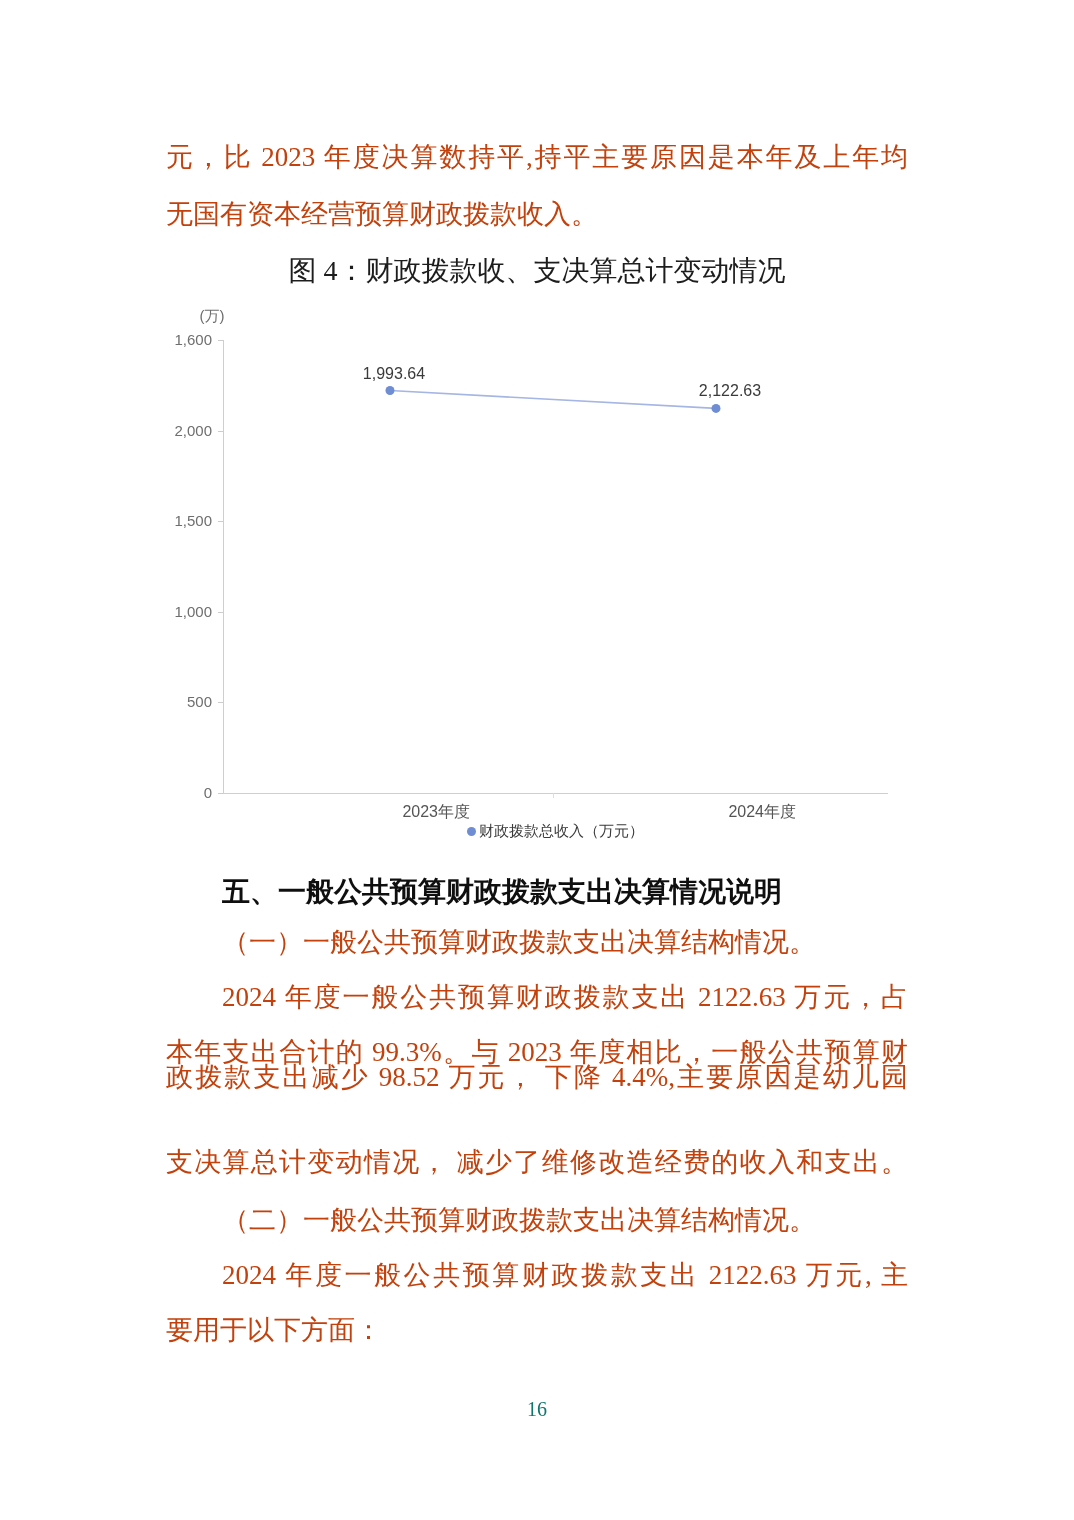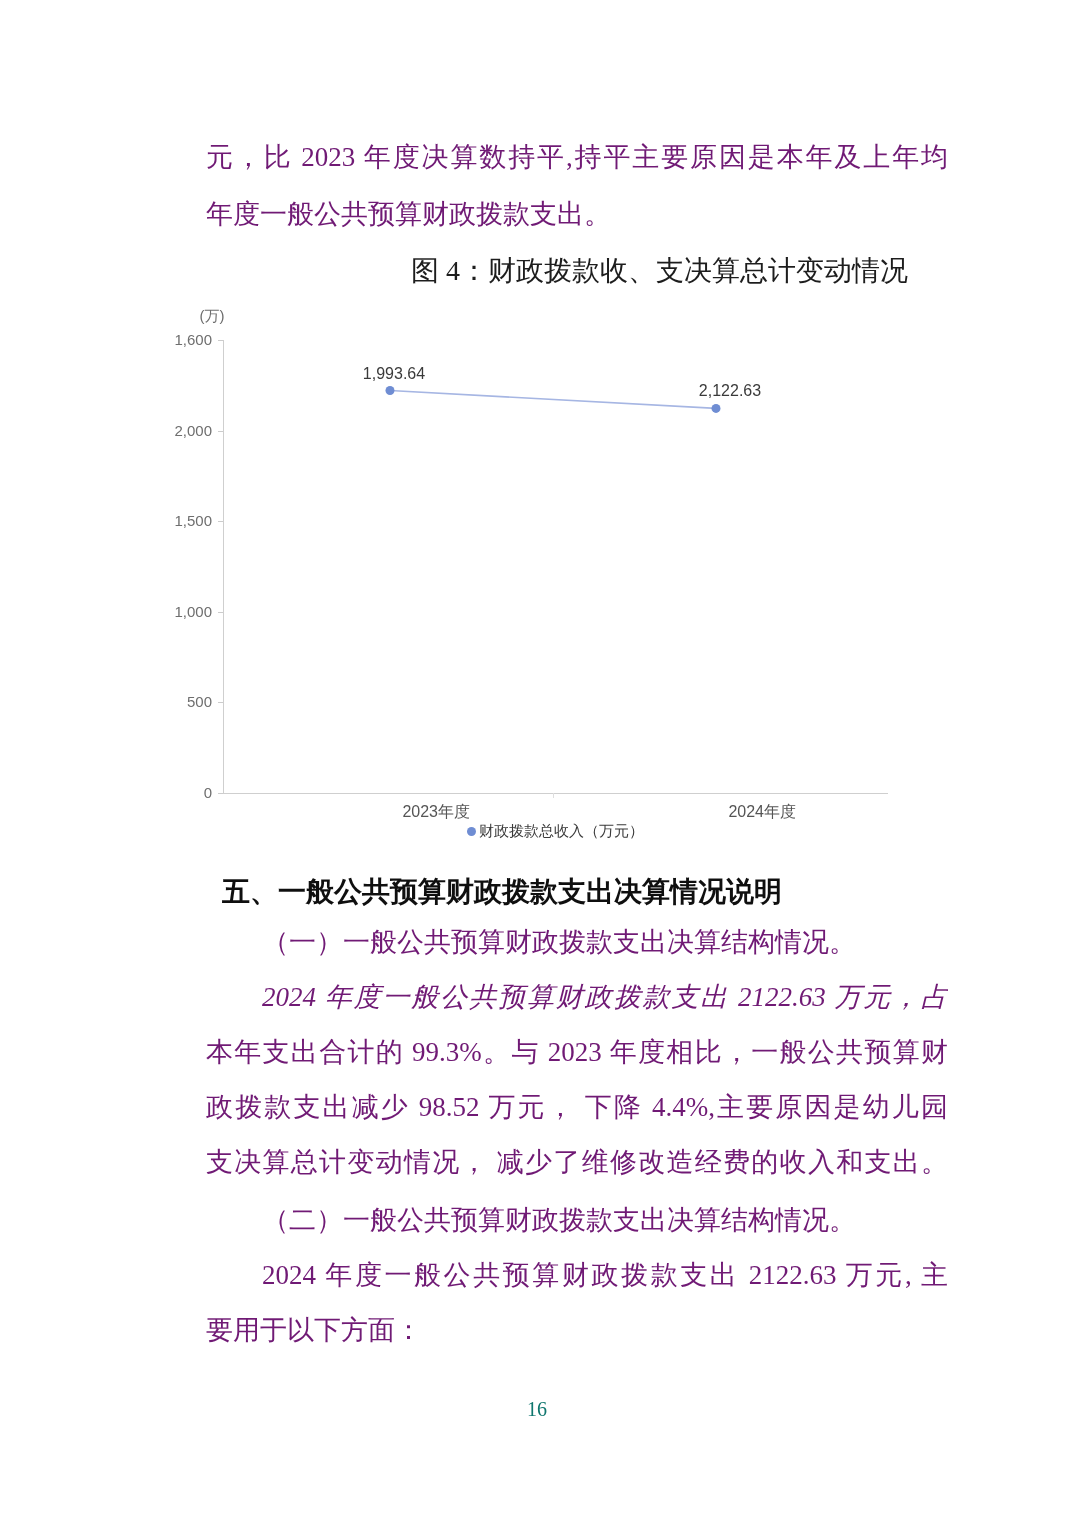--- a/index.html
+++ b/index.html
@@ -3,30 +3,30 @@
 <meta charset="utf-8">
 <style>
   html,body { margin:0; padding:0; }
   body {
     width:1074px; height:1520px; background:#ffffff; position:relative;
     font-family:"Liberation Serif","DejaVu Serif",serif; color:#1d1d1d;
     overflow:hidden;
   }
   .bodyline {
     position:absolute; left:166px; width:742px; font-size:27px; line-height:40px;
-    overflow:hidden; white-space:nowrap; color:#701a75;margin-left:40px;
+    overflow:hidden; white-space:nowrap; color:#c2410c;
   }
   .just {
     white-space:normal; word-break:break-all;
     text-align:justify; text-align-last:justify; text-justify:inter-character;
     height:42px;
   }
   .indent2 { padding-left:56px; width:686px; }
   .fig-title {
-    position:absolute; left:166px; width:742px; text-align:right;
+    position:absolute; left:166px; width:742px; text-align:center;
     font-size:28px; line-height:38px; color:#1d1d1d; white-space:nowrap;
   }
   .heading {
     position:absolute; left:222px; width:760px; font-size:28px; line-height:40px;
     font-family:"Liberation Sans","DejaVu Sans",sans-serif; font-weight:bold;
     color:#0f0f0f; white-space:nowrap;
   }
   .pagenum {
     position:absolute; left:0; width:1074px; top:1398px; text-align:center;
     font-size:20px; color:#0f766e;
@@ -61,21 +61,21 @@
     position:absolute; left:57px; top:517px; width:665px;
     display:flex; align-items:center; justify-content:center; gap:3px;
   }
   #chart .legend .dot { width:9px; height:9px; border-radius:50%; }
   #chart .legend .ltext { font-size:15px; color:#3a3a3a; }
 </style>
 </head>
 <body>
 
 <div class="bodyline just" style="top:137px;">元，比 2023 年度决算数持平,持平主要原因是本年及上年均</div>
-<div class="bodyline" style="top:194px;">年度一般公共预算财政拨款支出。</div>
+<div class="bodyline" style="top:194px;">无国有资本经营预算财政拨款收入。</div>
 
 <div class="fig-title" style="top:252px;">图 4：财政拨款收、支决算总计变动情况</div>
 
 <div id="chart">
   <div class="unit">(万)</div>
   <div id="yticks">
       <div class="ytick" style="top: 26px;">1,600</div>
       <div class="ytickmark" style="top: 35px;"></div>
       <div class="ytick" style="top: 116.6px;">2,000</div>
       <div class="ytickmark" style="top: 125.6px;"></div>
@@ -106,23 +106,23 @@
     </div>
   <div class="legend">
     <span class="dot" id="legend-dot" style="background: rgb(111, 141, 211);"></span>
     <span class="ltext">财政拨款总收入（万元）</span>
   </div>
 </div>
 
 <div class="heading" style="top:872px;">五、一般公共预算财政拨款支出决算情况说明</div>
 <div class="bodyline indent2" style="top:922px;">（一）一般公共预算财政拨款支出决算结构情况。</div>
 
-<div class="bodyline just indent2" style="top:977px;font-style:italic;">2024 年度一般公共预算财政拨款支出 2122.63 万元，占</div>
+<div class="bodyline just indent2" style="top:977px;">2024 年度一般公共预算财政拨款支出 2122.63 万元，占</div>
 <div class="bodyline just" style="top:1032px;">本年支出合计的 99.3%。与 2023 年度相比，一般公共预算财</div>
-<div class="bodyline just" style="top:1087px;">政拨款支出减少 98.52 万元， 下降 4.4%,主要原因是幼儿园</div>
+<div class="bodyline just" style="top:1057px;">政拨款支出减少 98.52 万元， 下降 4.4%,主要原因是幼儿园</div>
 <div class="bodyline just" style="top:1142px;">支决算总计变动情况， 减少了维修改造经费的收入和支出。</div>
 
 <div class="bodyline indent2" style="top:1200px;">（二）一般公共预算财政拨款支出决算结构情况。</div>
 
 <div class="bodyline just indent2" style="top:1255px;">2024 年度一般公共预算财政拨款支出 2122.63 万元, 主</div>
 <div class="bodyline" style="top:1310px;">要用于以下方面：</div>
 
 <div class="pagenum">16</div>
 
 </body></html>

